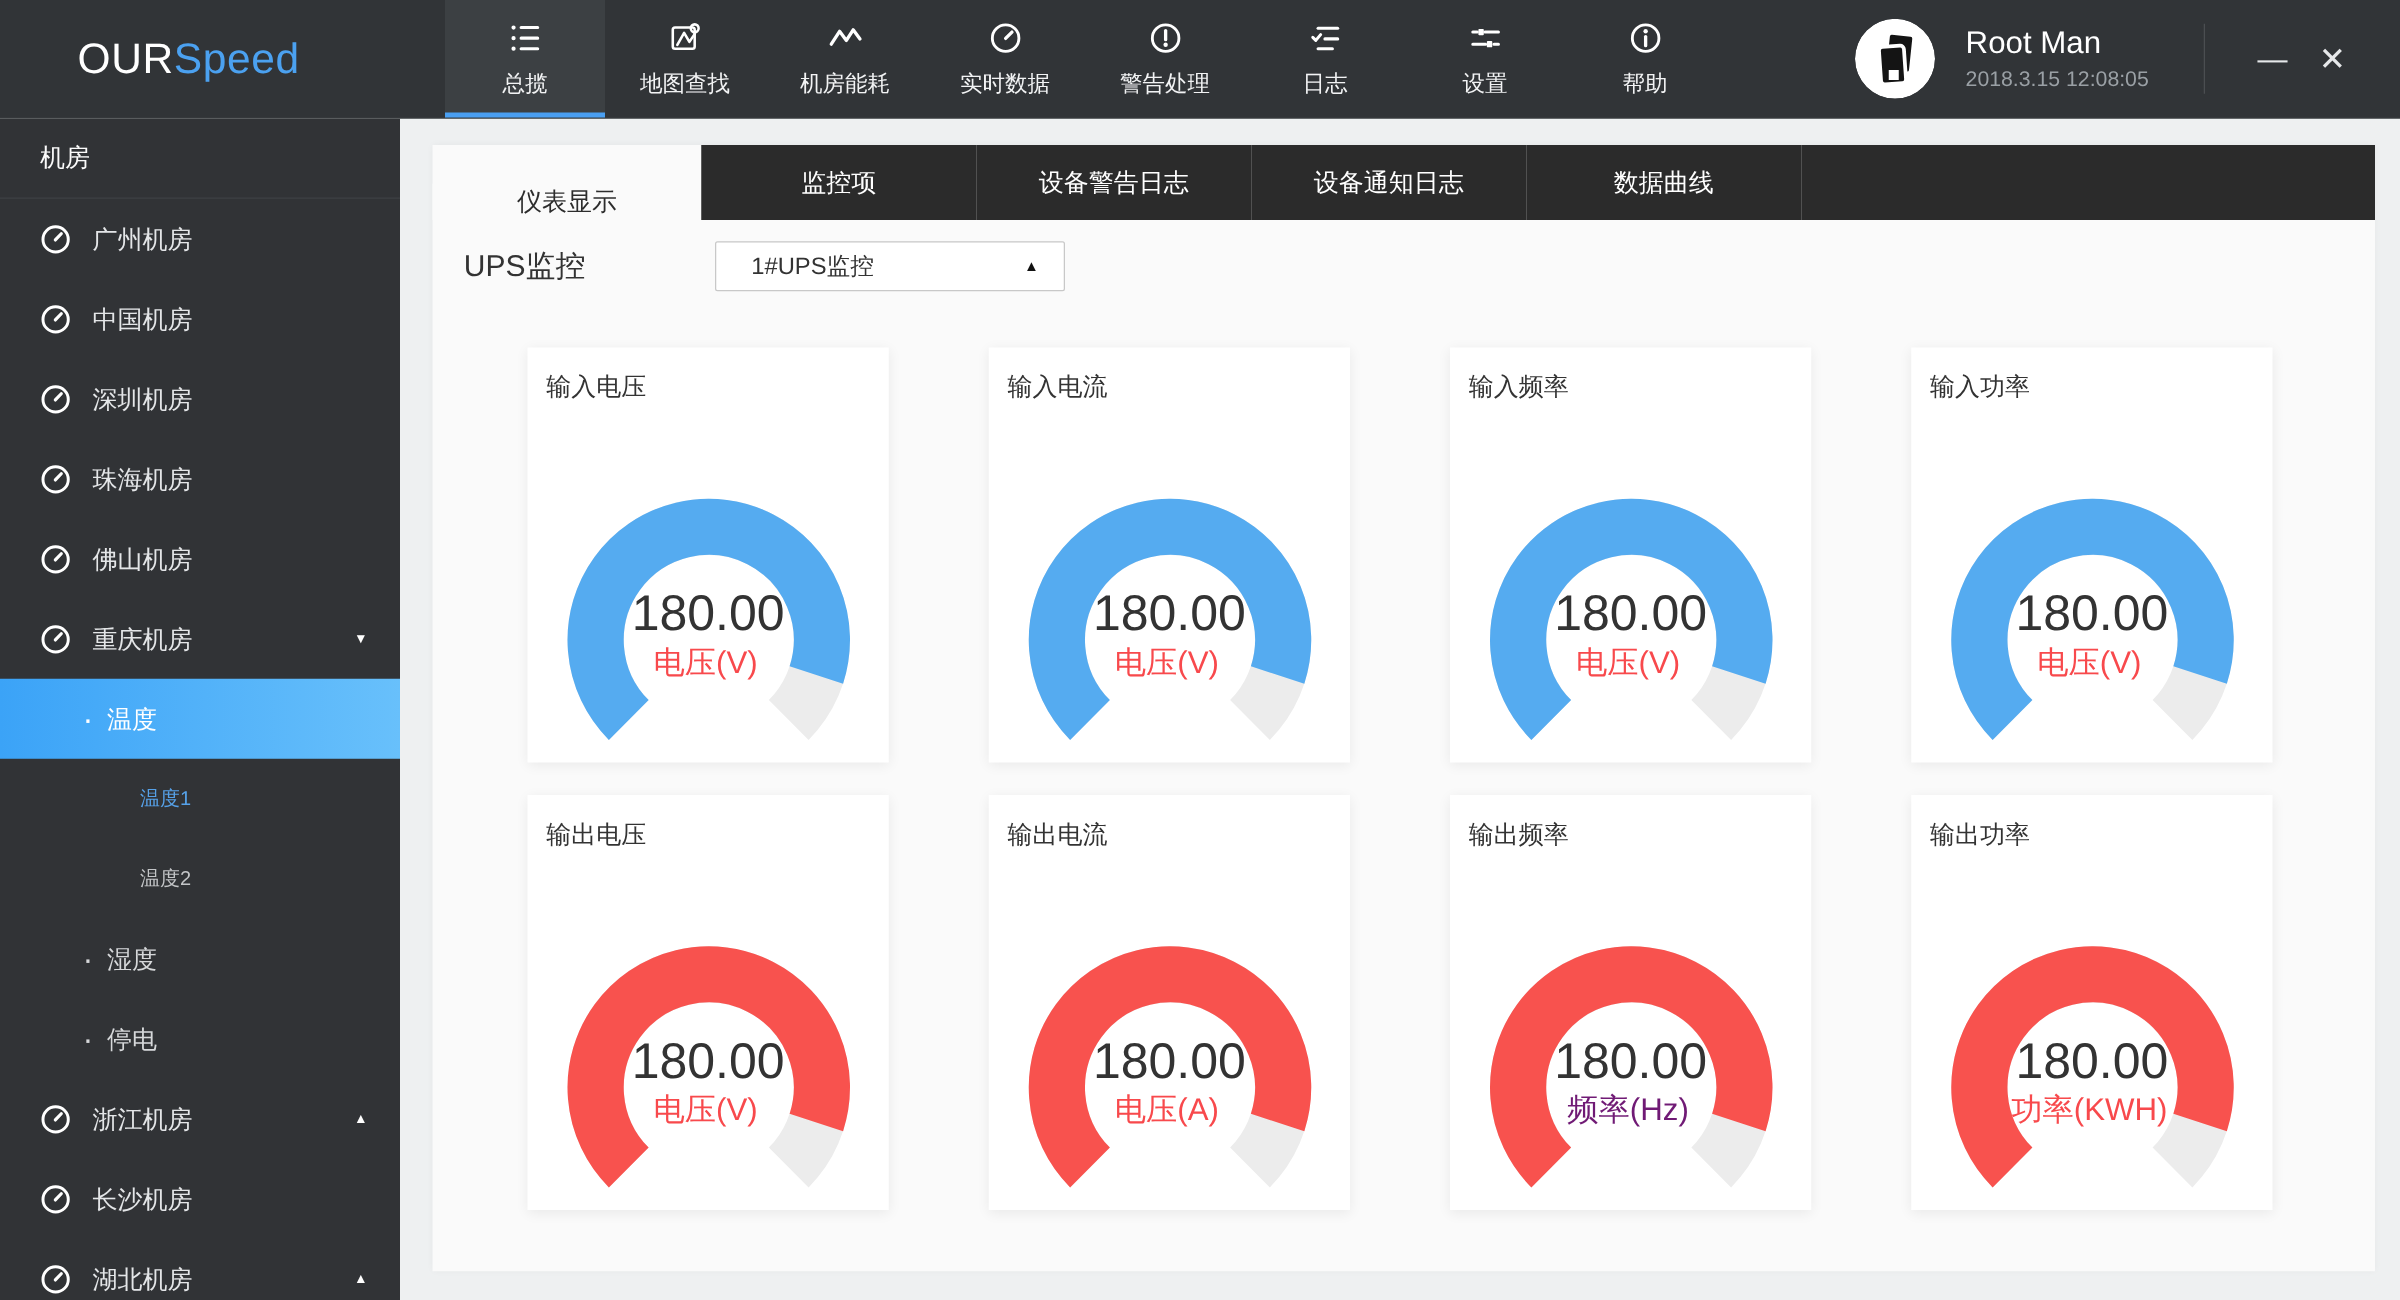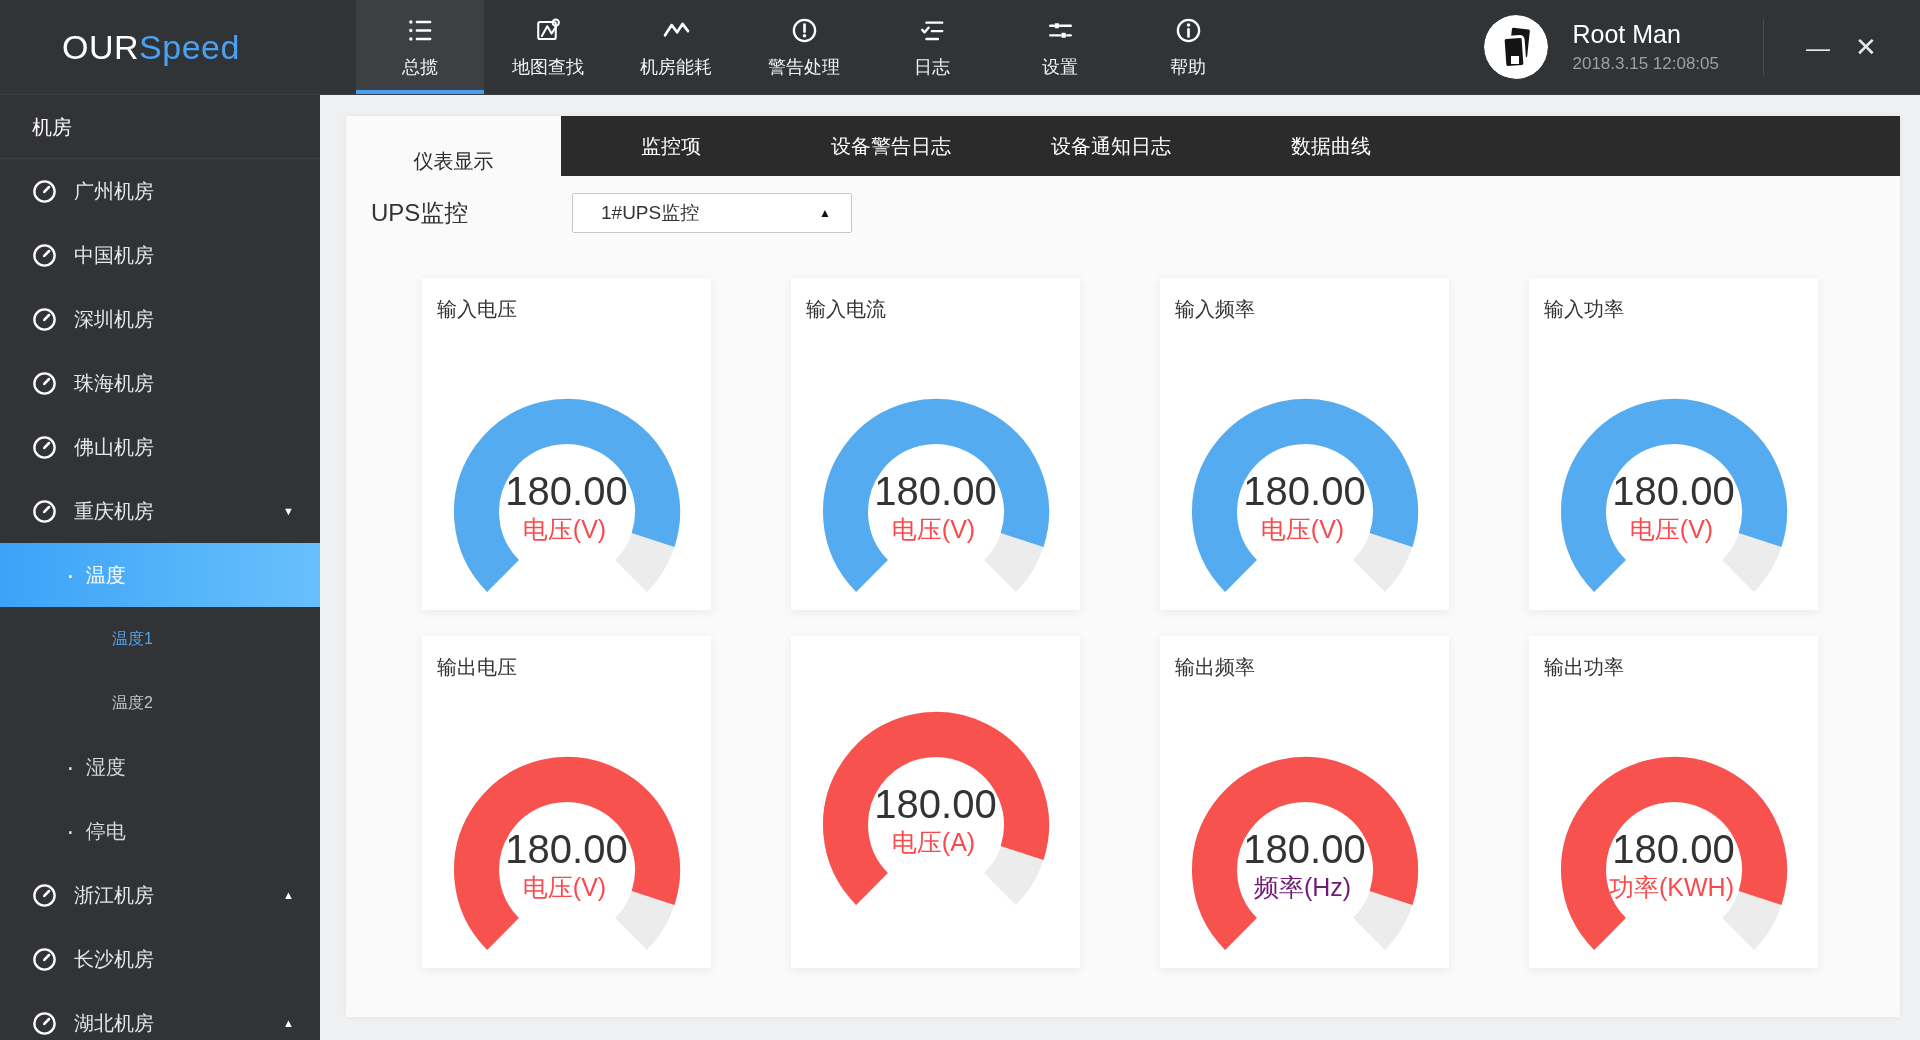--- a/index.html
+++ b/index.html
@@ -115,20 +115,31 @@
           </span>
           <span class="nav-label">地图查找</span>
         </div>
         <div class="nav-item">
           <span class="nav-ic">
             <svg viewBox="0 0 24 24">
               <path d="M2.5 16L8 7.5l4.5 6L17 6.5l4.5 6" stroke="#fff" stroke-width="2.2" fill="none" stroke-linecap="round" stroke-linejoin="round"></path>
             </svg>
           </span>
           <span class="nav-label">机房能耗</span>
+        </div>
+        <div class="nav-item">
+          <span class="nav-ic">
+            <svg viewBox="0 0 24 24">
+              <g stroke="#fff" fill="none" stroke-linecap="round">
+                <circle cx="12" cy="12" r="8.8" stroke-width="1.9"></circle>
+                <path d="M12 12.2l4.2-4.2" stroke-width="2.2"></path>
+              </g>
+            </svg>
+          </span>
+          <span class="nav-label">实时数据</span>
         </div>
         <div class="nav-item">
           <span class="nav-ic">
             <svg viewBox="0 0 24 24">
               <g stroke="#fff" fill="none" stroke-linecap="round">
                 <circle cx="12" cy="12" r="8.8" stroke-width="1.9"></circle>
                 <path d="M12 7v6" stroke-width="2.2"></path>
                 <path d="M12 16.4v.01" stroke-width="2.9"></path>
               </g>
             </svg>
@@ -386,20 +397,21 @@
             <div class="gauge-wrap">
               <svg width="230" height="200" viewBox="0 0 230 200">
                 <path d="M 51.01 178.99 A 90.5 90.5 0 1 1 178.99 178.99" stroke="#ececec" stroke-width="45" fill="none"></path>
                 <path d="M 51.01 178.99 A 90.5 90.5 0 1 1 201.07 142.97" stroke="#f8524e" stroke-width="45" fill="none"></path>
               </svg>
               <div class="gauge-value" style="color: rgb(51, 51, 51);">180.00</div>
               <div class="gauge-unit" style="color: rgb(248, 73, 76);">电压(V)</div>
             </div>
           </div>
           <div class="card">
+            <div class="card-title">输出电流</div>
             <div class="gauge-wrap">
               <svg width="230" height="200" viewBox="0 0 230 200">
                 <path d="M 51.01 178.99 A 90.5 90.5 0 1 1 178.99 178.99" stroke="#ececec" stroke-width="45" fill="none"></path>
                 <path d="M 51.01 178.99 A 90.5 90.5 0 1 1 201.07 142.97" stroke="#f8524e" stroke-width="45" fill="none"></path>
               </svg>
               <div class="gauge-value" style="color: rgb(51, 51, 51);">180.00</div>
               <div class="gauge-unit" style="color: rgb(248, 73, 76);">电压(A)</div>
             </div>
           </div>
           <div class="card">

